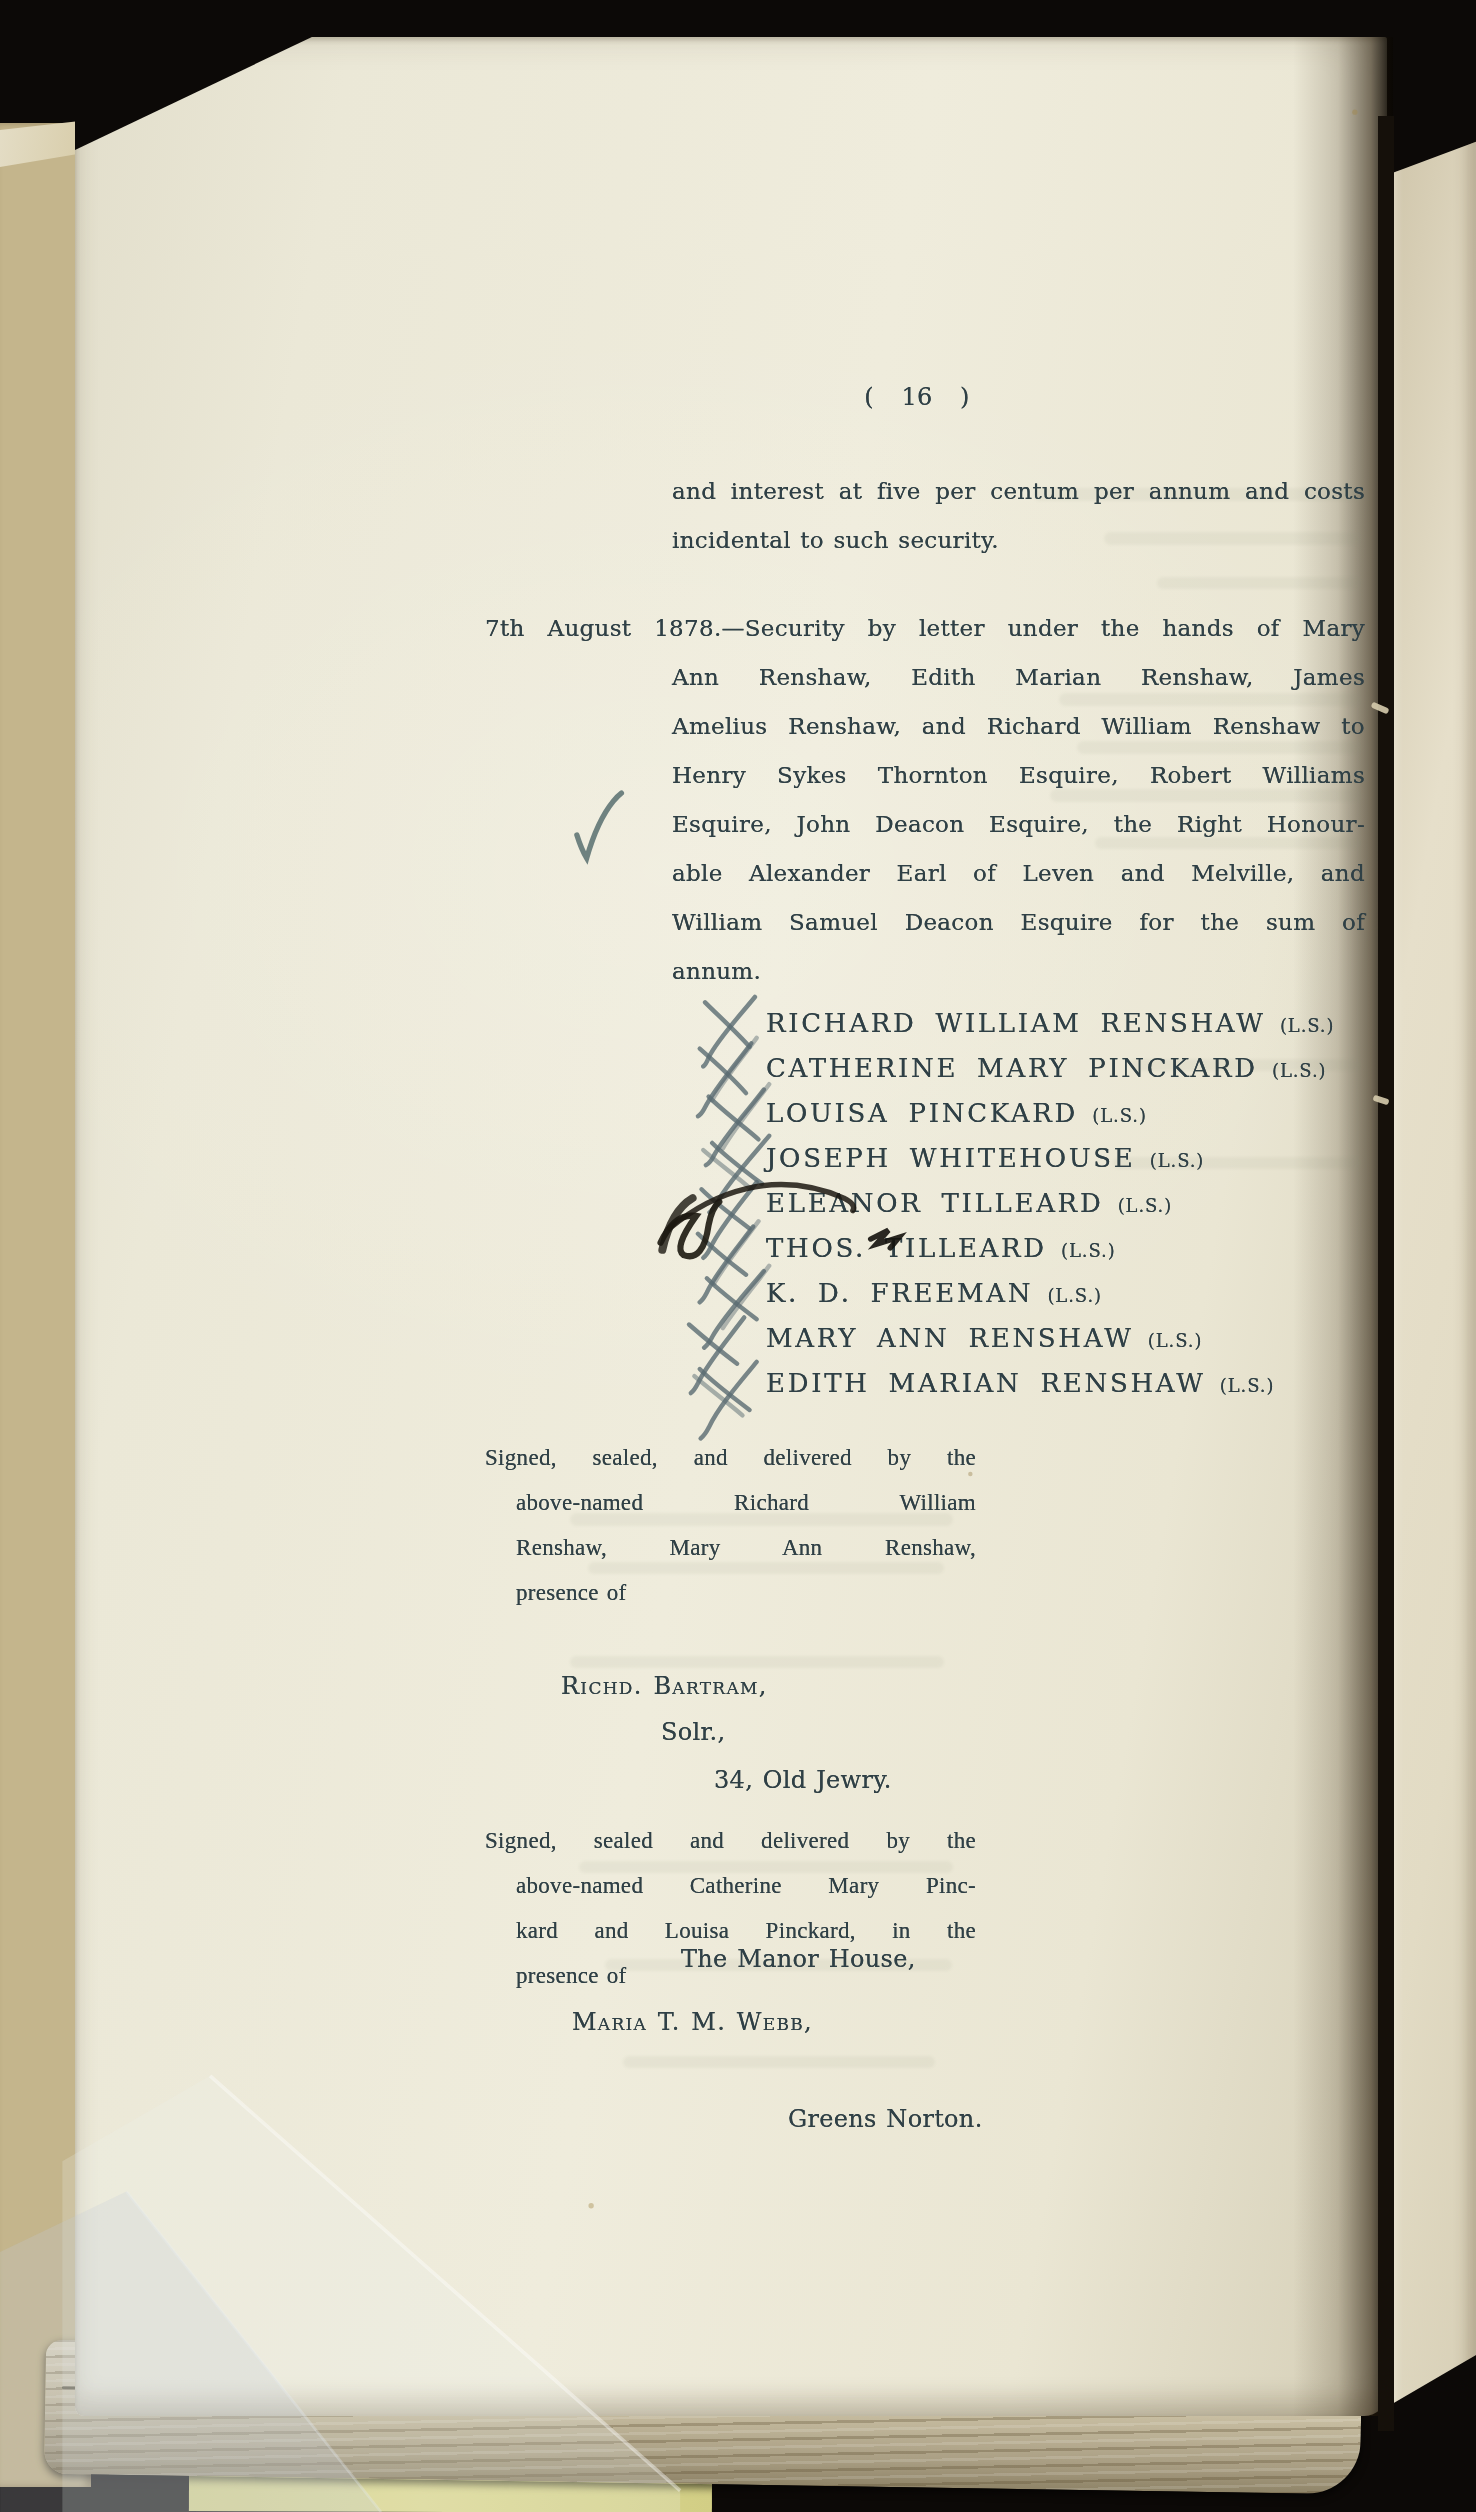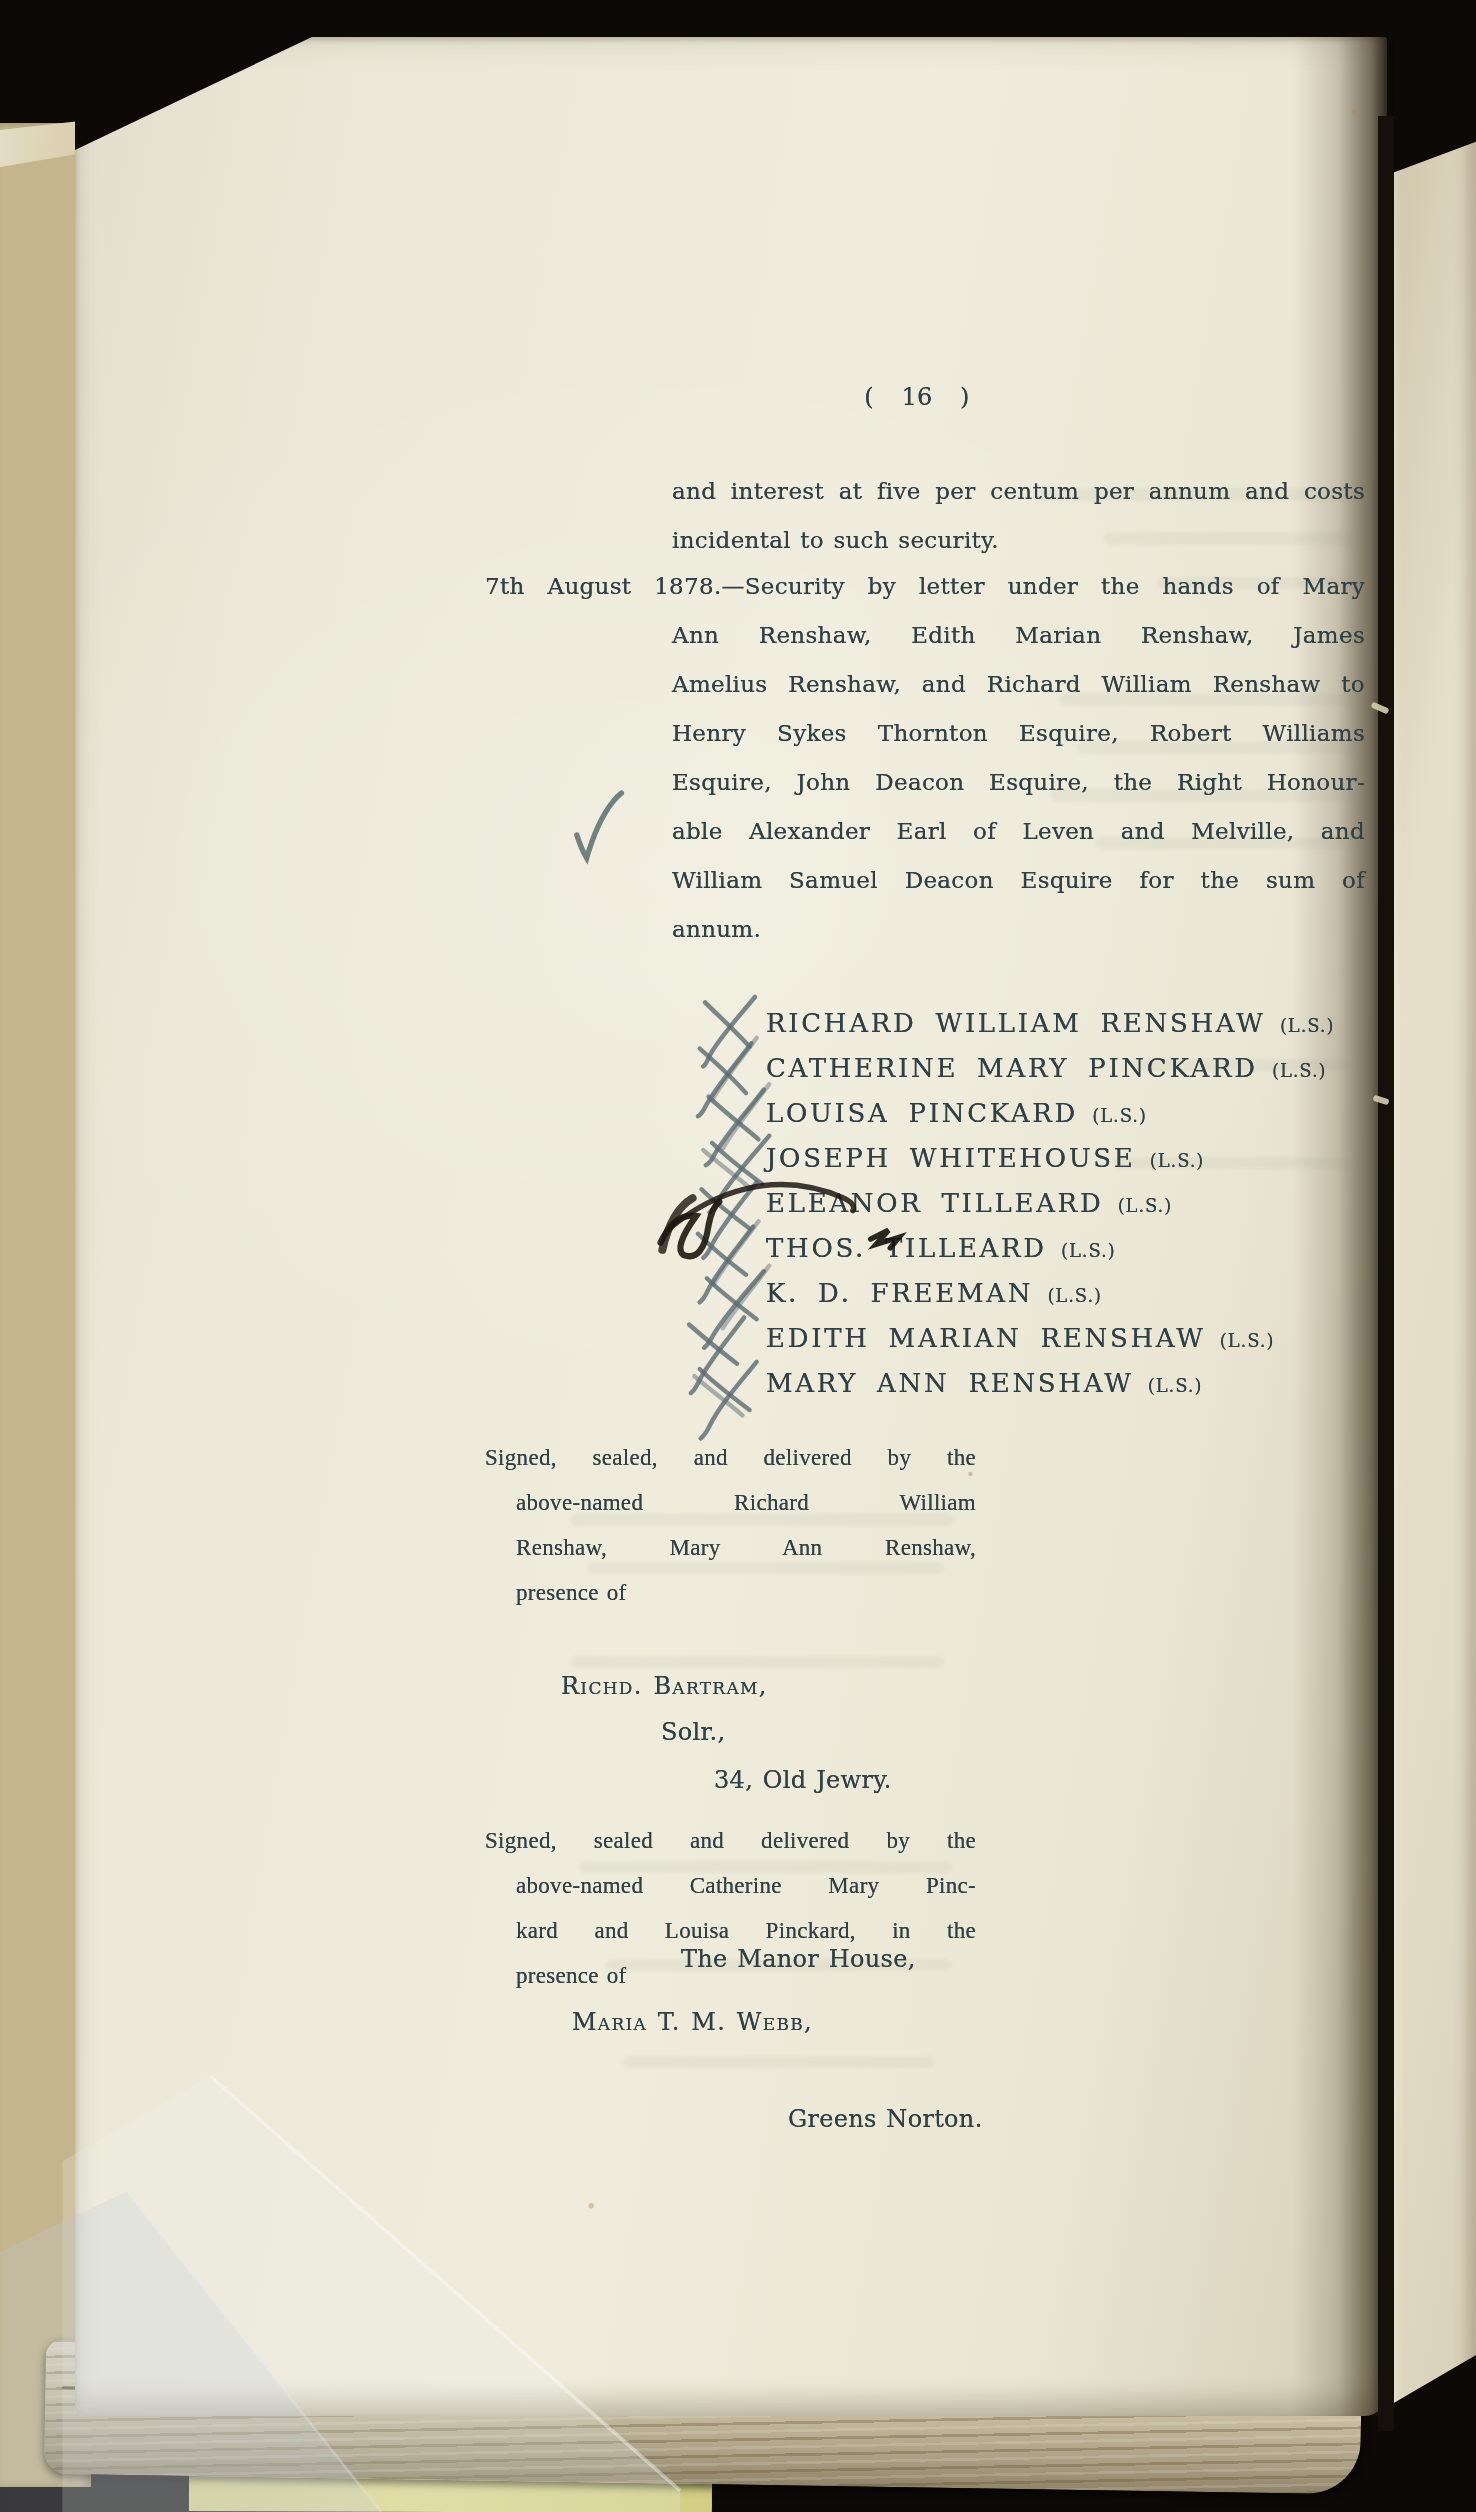--- a/index.html
+++ b/index.html
@@ -49,21 +49,21 @@
   
   .g{position:absolute;background:#8a9078;opacity:.085;border-radius:7.1px;filter:blur(1.8px);}
 
   
   .txt{position:absolute;color:#2f4046;text-shadow:0 0 0.6px rgba(43,58,64,.85);letter-spacing:0.3px;word-spacing:1.8px;}
   .pagenum{left:828px;top:383px;width:178px;font-size:24px;text-align:center;word-spacing:19.6px;}
   .line{display:block;height:49px;line-height:49px;font-size:23px;}
   .j{text-align:justify;text-align-last:justify;}
   .l{text-align:left;}
   .para-intro{left:672px;top:467px;width:693px;}
-  .para-sec{left:485px;top:562px;width:880px;}
+  .para-sec{left:485px;top:604px;width:880px;}
   .para-sec .ind{margin-left:187px;width:693px;}
   .sig-block{left:766px;top:1001px;}
   .sig-row{height:45px;line-height:45px;white-space:nowrap;}
   .sig-name{font-size:26px;letter-spacing:2.7px;word-spacing:8px;}
   .sig-seal{font-size:18px;letter-spacing:0.9px;margin-left:14.2px;}
   .attest{width:491px;}
   .attest .line{height:45px;line-height:45px;font-family:Liberation Serif, serif;}
   .attest .ind{margin-left:31px;width:460px;}
   .attest1{left:485px;top:1435px;}
   .attest2{left:485px;top:1818px;}
@@ -132,22 +132,22 @@
   </div>
 
   <div class="txt sig-block">
     <div class="sig-row"><span class="sig-name">RICHARD WILLIAM RENSHAW</span><span class="sig-seal">(L.S.)</span></div>
     <div class="sig-row"><span class="sig-name">CATHERINE MARY PINCKARD</span><span class="sig-seal">(L.S.)</span></div>
     <div class="sig-row"><span class="sig-name">LOUISA PINCKARD</span><span class="sig-seal">(L.S.)</span></div>
     <div class="sig-row"><span class="sig-name">JOSEPH WHITEHOUSE</span><span class="sig-seal">(L.S.)</span></div>
     <div class="sig-row"><span class="sig-name">ELEANOR TILLEARD</span><span class="sig-seal">(L.S.)</span></div>
     <div class="sig-row"><span class="sig-name">THOS. TILLEARD</span><span class="sig-seal">(L.S.)</span></div>
     <div class="sig-row"><span class="sig-name">K. D. FREEMAN</span><span class="sig-seal">(L.S.)</span></div>
+    <div class="sig-row"><span class="sig-name">MARY ANN RENSHAW</span><span class="sig-seal">(L.S.)</span></div>
     <div class="sig-row"><span class="sig-name">EDITH MARIAN RENSHAW</span><span class="sig-seal">(L.S.)</span></div>
-    <div class="sig-row"><span class="sig-name">MARY ANN RENSHAW</span><span class="sig-seal">(L.S.)</span></div>
   </div>
 
   <div class="txt attest attest1">
     <span class="line j">Signed, sealed, and delivered by the</span>
     <span class="line j ind">above-named Richard William</span>
     <span class="line j ind">Renshaw, Mary Ann Renshaw,</span>
     <span class="line l ind">presence of</span>
   </div>
   <div class="txt wit smallcaps w1-name">Richd. Bartram,</div>
   <div class="txt wit w1-role">Solr.,</div>

